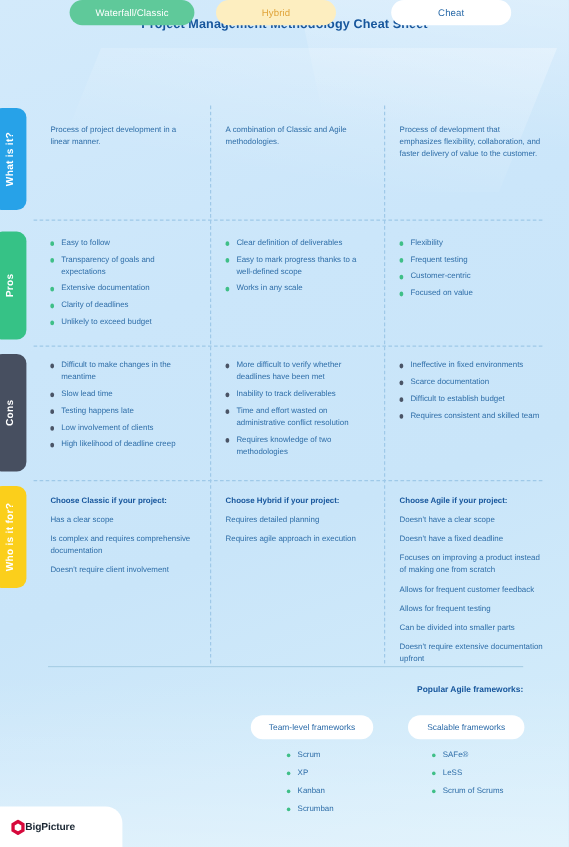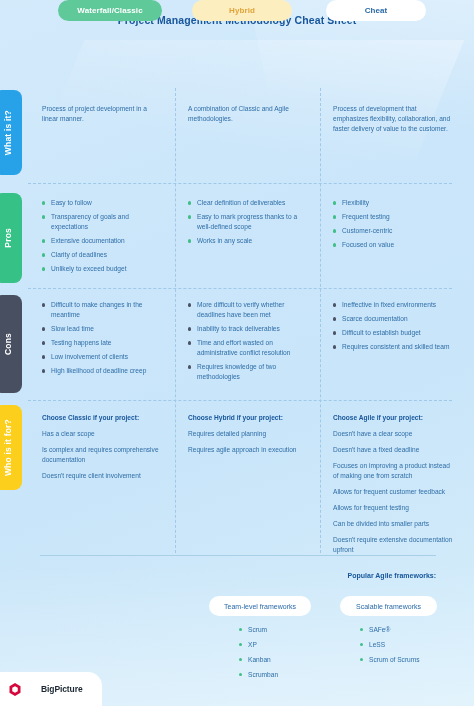--- a/index.html
+++ b/index.html
@@ -30,29 +30,29 @@
   
   .title{
     position:absolute;top:14px;left:0;width:474px;text-align:center;
     font-size:10.5px;font-weight:bold;color:#17569c;letter-spacing:.1px;
   }
 
   
   .pill{
     position:absolute;height:21px;border-radius:11px;
     display:flex;align-items:center;justify-content:center;
-    font-size:8px;font-weight:700;letter-spacing:.1px;
+    font-size:8px;font-weight:400;letter-spacing:.1px;
   }
   .pill .shadow{
     position:absolute;left:14px;top:13px;width:88%;height:34px;z-index:-1;
     background:linear-gradient(170deg,rgba(120,185,235,.55),rgba(170,215,245,0) 78%);
     transform:skewX(-26deg);border-radius:0 0 8px 8px;
   }
   .pill.waterfall{left:58px;width:104px;background:#5fc99a;color:#ffffff;}
-  .pill.hybrid{left:192px;width:100px;background:#fdeec0;color:#e0a43a;}
+  .pill.hybrid{left:180px;width:100px;background:#fdeec0;color:#e0a43a;}
   .pill.agile{left:326px;width:100px;background:#ffffff;color:#2a6aa8;}
 
   
   .tab{
     position:absolute;left:-6px;width:28px;border-radius:8px;
     display:flex;align-items:center;justify-content:center;
     color:#fff;font-size:8.5px;font-weight:600;letter-spacing:.2px;
   }
   .tab span{
     writing-mode:vertical-rl;transform:rotate(180deg);white-space:nowrap;
@@ -115,21 +115,21 @@
     content:"";position:absolute;left:0;top:3px;
     width:3.4px;height:3.4px;border-radius:50%;background:#3fbf87;
   }
   .fwlist.team{left:239px;top:625px;}
   .fwlist.scalable{left:360px;top:625px;}
 
   
   .logo{
     position:absolute;left:0;bottom:0;width:102px;height:34px;
     background:#ffffff;border-radius:0 14px 0 0;
-    display:flex;align-items:center;gap:20px;padding-left:9px;box-sizing:border-box;
+    display:flex;align-items:center;gap:0;padding-left:9px;box-sizing:border-box;
   }
   .logo .hex{
     width:12px;height:13px;flex:0 0 12px;position:relative;
   }
   .logo .hex svg{display:block;}
   .logo .name{font-size:8.5px;font-weight:bold;color:#1b2733;letter-spacing:-.1px;}
 </style>
 </head>
 <body>
 

